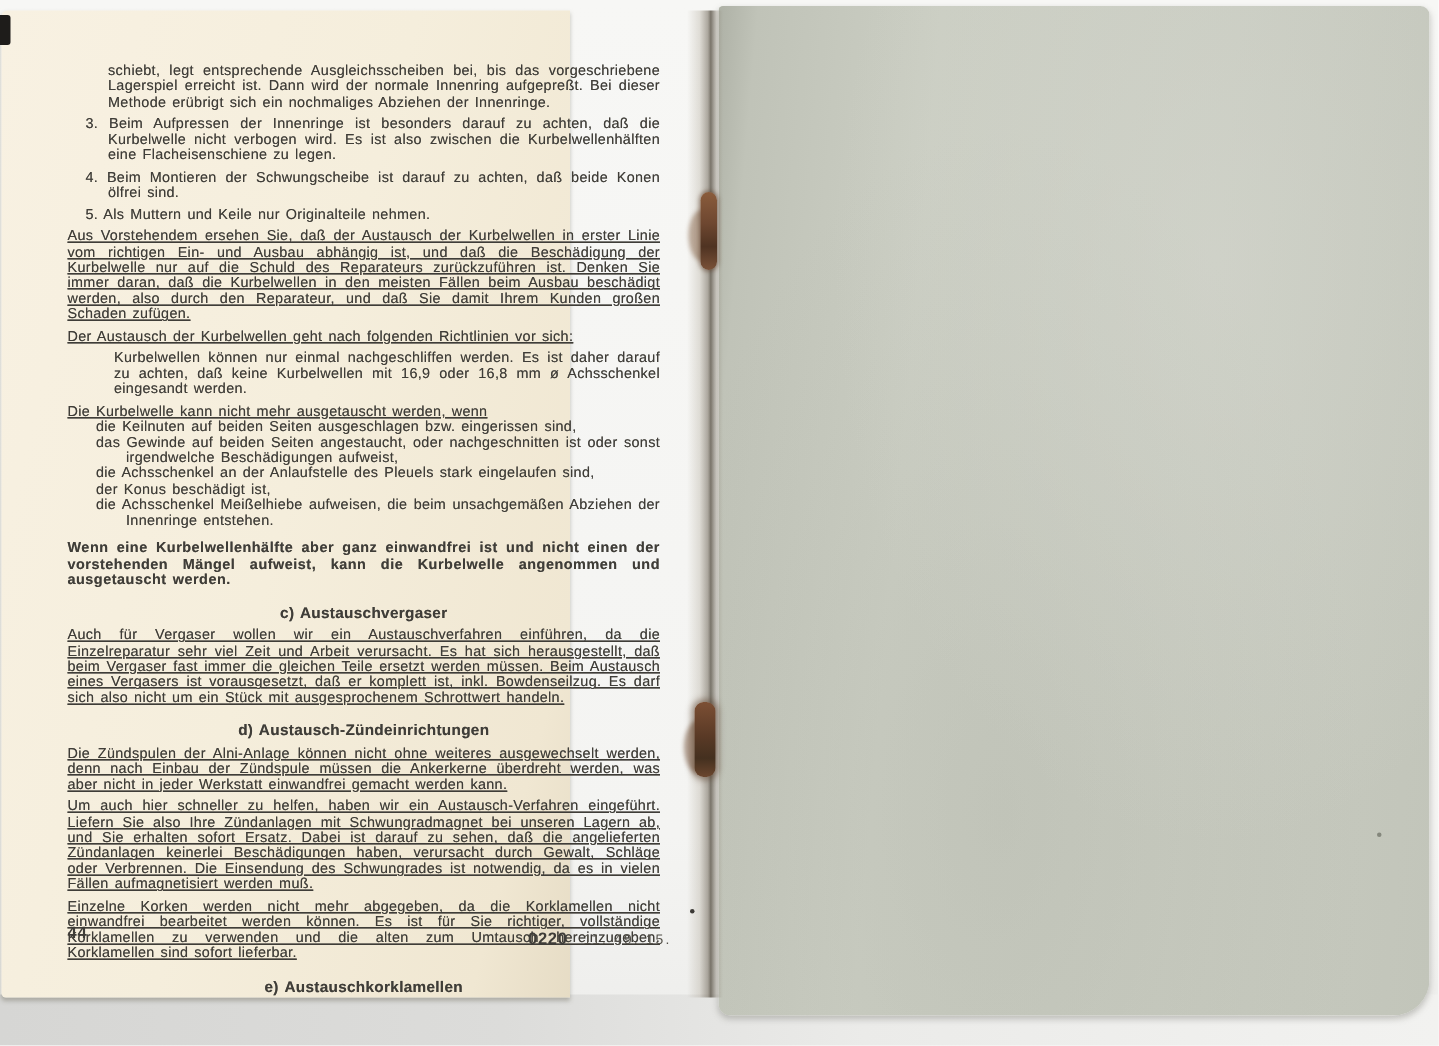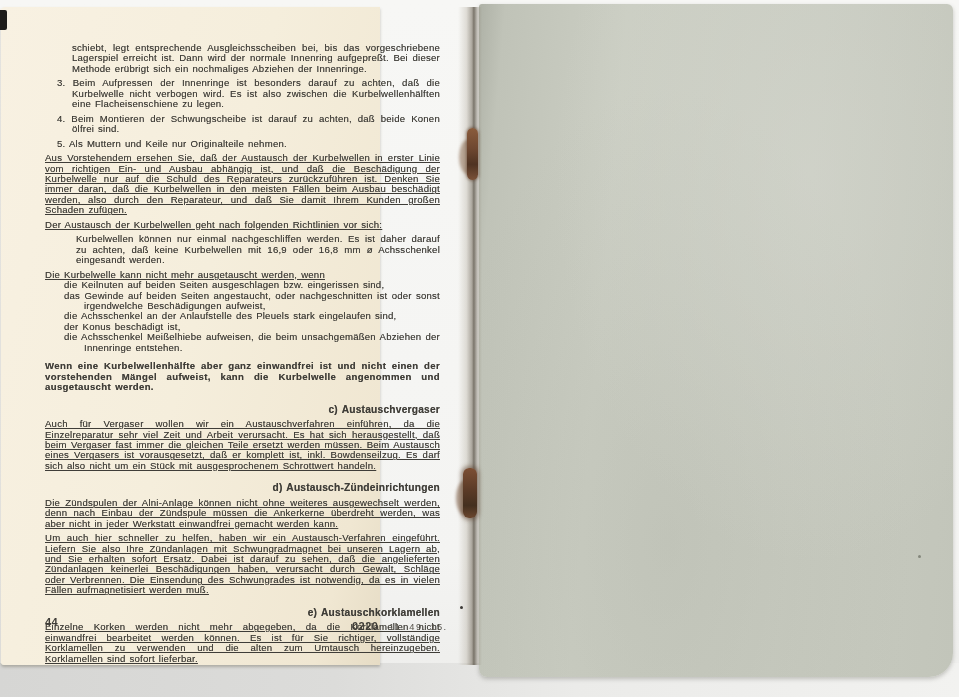--- a/index.html
+++ b/index.html
@@ -65,21 +65,21 @@
     letter-spacing:0.22px;word-spacing:1.1px;
     text-shadow:0 0 0.3px rgba(63,61,56,0.65);
   }
   .blk{text-align:justify;margin:0;}
   .blk.paragraph{margin-top:4px;text-decoration:underline;}
   .blk.continuation{margin-left:27px;}
   .blk.numbered{margin-top:4px;padding-left:27px;text-indent:-15px;}
   .blk.indent1{margin-top:4px;margin-left:31px;}
   .blk.indent2{margin-left:30px;padding-left:9px;text-indent:-20px;}
   .blk.bold{margin-top:8px;font-weight:bold;letter-spacing:0.35px;}
-  .blk.heading{margin-top:12px;margin-bottom:4px;font-weight:bold;font-size:10.2px;text-align:right;}
+  .blk.heading{margin-top:12px;margin-bottom:4px;font-weight:bold;font-size:10.2px;text-align:center;}
   .num{font-weight:normal;}
 
   .footer{
     position:absolute;left:44px;top:609px;width:395px;height:14px;
     color:#3f3d38;
   }
   .page-number{position:absolute;left:0;top:0;font-size:11px;font-weight:bold;letter-spacing:0.5px;}
   .print-info{position:absolute;left:307px;top:0;white-space:nowrap;}
   .print-code{font-size:11px;font-weight:bold;letter-spacing:0.5px;}
   .print-run{font-size:9.3px;letter-spacing:1.4px;color:#55524b;margin-left:6px;}
@@ -105,22 +105,22 @@
         <div class="blk indent2">das Gewinde auf beiden Seiten angestaucht, oder nachgeschnitten ist oder sonst irgendwelche Beschädigungen aufweist,</div>
         <div class="blk indent2">die Achsschenkel an der Anlaufstelle des Pleuels stark eingelaufen sind,</div>
         <div class="blk indent2">der Konus beschädigt ist,</div>
         <div class="blk indent2">die Achsschenkel Meißelhiebe aufweisen, die beim unsachgemäßen Abziehen der Innenringe entstehen.</div>
         <div class="blk bold">Wenn eine Kurbelwellenhälfte aber ganz einwandfrei ist und nicht einen der vorstehenden Mängel aufweist, kann die Kurbelwelle angenommen und ausgetauscht werden.</div>
         <div class="blk heading">c) Austauschvergaser</div>
         <div class="blk paragraph">Auch für Vergaser wollen wir ein Austauschverfahren einführen, da die Einzelreparatur sehr viel Zeit und Arbeit verursacht. Es hat sich herausgestellt, daß beim Vergaser fast immer die gleichen Teile ersetzt werden müssen. Beim Austausch eines Vergasers ist vorausgesetzt, daß er komplett ist, inkl. Bowdenseilzug. Es darf sich also nicht um ein Stück mit ausgesprochenem Schrottwert handeln.</div>
         <div class="blk heading">d) Austausch-Zündeinrichtungen</div>
         <div class="blk paragraph">Die Zündspulen der Alni-Anlage können nicht ohne weiteres ausgewechselt werden, denn nach Einbau der Zündspule müssen die Ankerkerne überdreht werden, was aber nicht in jeder Werkstatt einwandfrei gemacht werden kann.</div>
         <div class="blk paragraph">Um auch hier schneller zu helfen, haben wir ein Austausch-Verfahren eingeführt. Liefern Sie also Ihre Zündanlagen mit Schwungradmagnet bei unseren Lagern ab, und Sie erhalten sofort Ersatz. Dabei ist darauf zu sehen, daß die angelieferten Zündanlagen keinerlei Beschädigungen haben, verursacht durch Gewalt, Schläge oder Verbrennen. Die Einsendung des Schwungrades ist notwendig, da es in vielen Fällen aufmagnetisiert werden muß.</div>
+        <div class="blk paragraph">Einzelne Korken werden nicht mehr abgegeben, da die Korklamellen nicht einwandfrei bearbeitet werden können. Es ist für Sie richtiger, vollständige Korklamellen zu verwenden und die alten zum Umtausch hereinzugeben. Korklamellen sind sofort lieferbar.</div>
         <div class="blk heading">e) Austauschkorklamellen</div>
-        <div class="blk paragraph">Einzelne Korken werden nicht mehr abgegeben, da die Korklamellen nicht einwandfrei bearbeitet werden können. Es ist für Sie richtiger, vollständige Korklamellen zu verwenden und die alten zum Umtausch hereinzugeben. Korklamellen sind sofort lieferbar.</div>
       </div>
     <div class="footer">
       <span class="page-number">44</span>
       <span class="print-info">
         <span class="print-code">0220</span>
         <span class="print-run">11. 49. 15.</span>
       </span>
     </div>
   </div>
 

